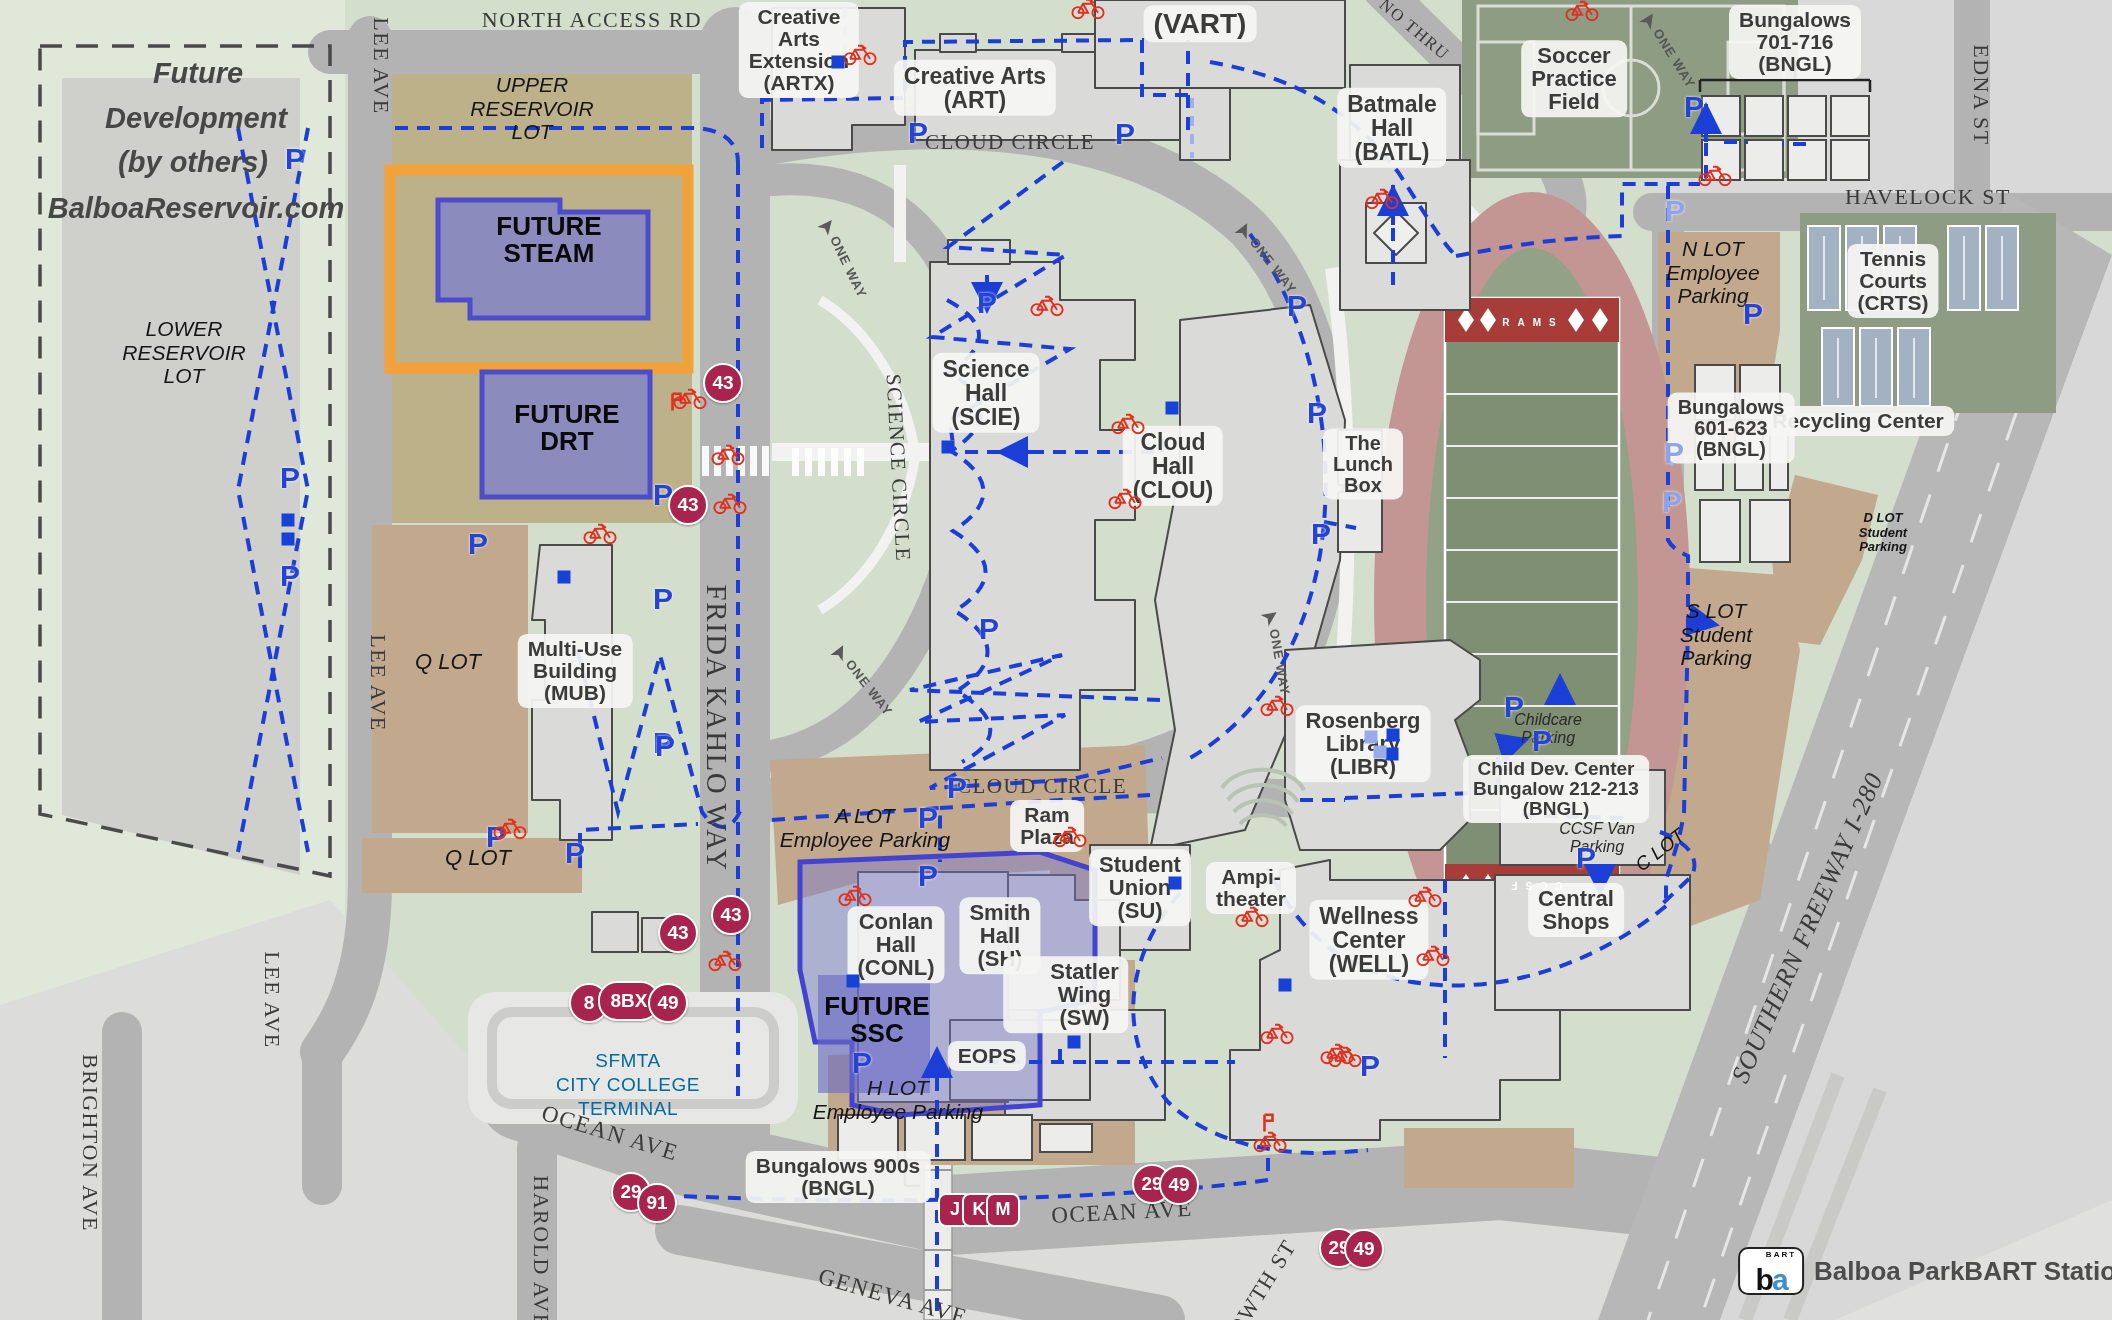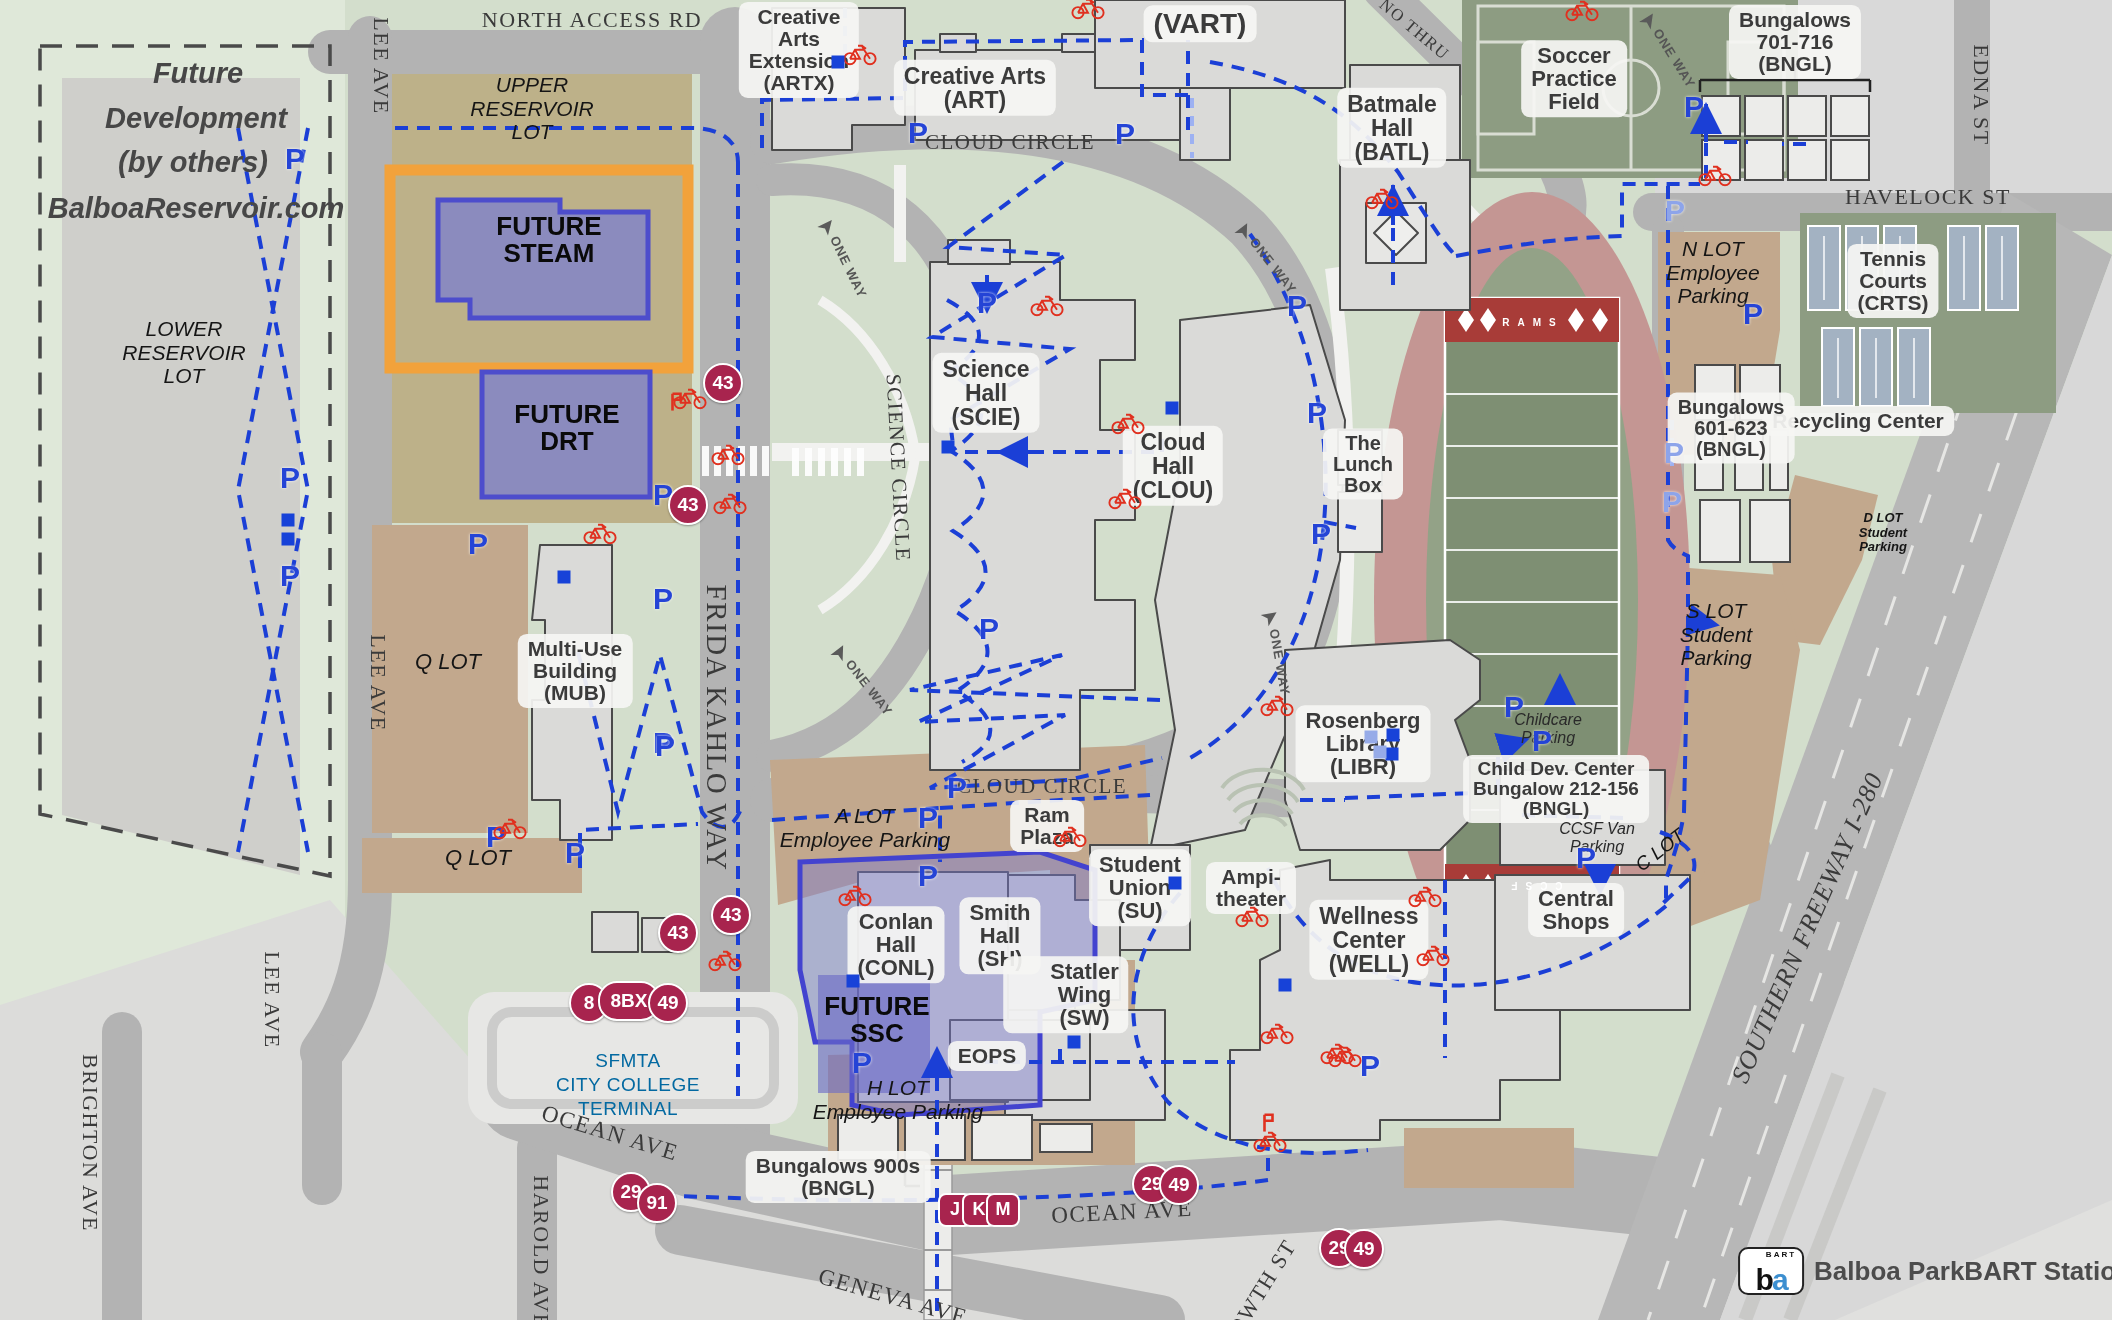--- a/index.html
+++ b/index.html
@@ -372,21 +372,21 @@
       <div class="lbl bbox" style="left: 1363px; top: 464px; font-size: 20px; transform: translate(-50%, -50%);">The
 Lunch
 Box</div>
       <div class="lbl bbox" style="left: 1731px; top: 428px; font-size: 20px; transform: translate(-50%, -50%);">Bungalows
 601-623
 (BNGL)</div>
       <div class="lbl bbox" style="left: 1363px; top: 744px; font-size: 22px; transform: translate(-50%, -50%);">Rosenberg
 Library
 (LIBR)</div>
       <div class="lbl bbox" style="left: 1556px; top: 789px; font-size: 19px; transform: translate(-50%, -50%);">Child Dev. Center
-Bungalow 212-156
+Bungalow 212-213
 (BNGL)</div>
       <div class="lbl bbox" style="left: 1576px; top: 910px; font-size: 22px; transform: translate(-50%, -50%);">Central
 Shops</div>
       <div class="lbl bbox" style="left: 1369px; top: 940px; font-size: 23px; transform: translate(-50%, -50%);">Wellness
 Center
 (WELL)</div>
       <div class="lbl bbox" style="left: 1140px; top: 888px; font-size: 22px; transform: translate(-50%, -50%);">Student
 Union
 (SU)</div>
       <div class="lbl bbox" style="left: 1000px; top: 936px; font-size: 22px; transform: translate(-50%, -50%);">Smith

